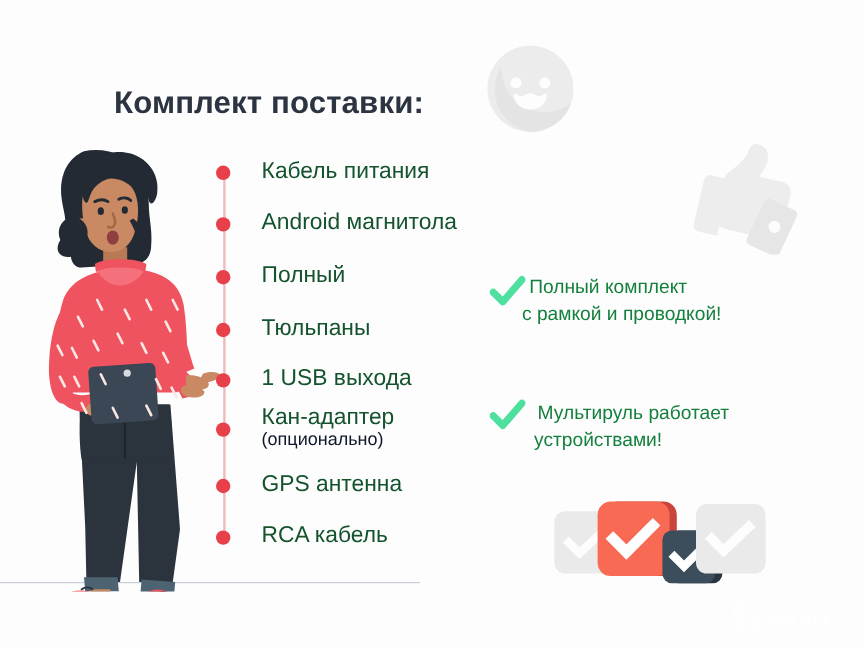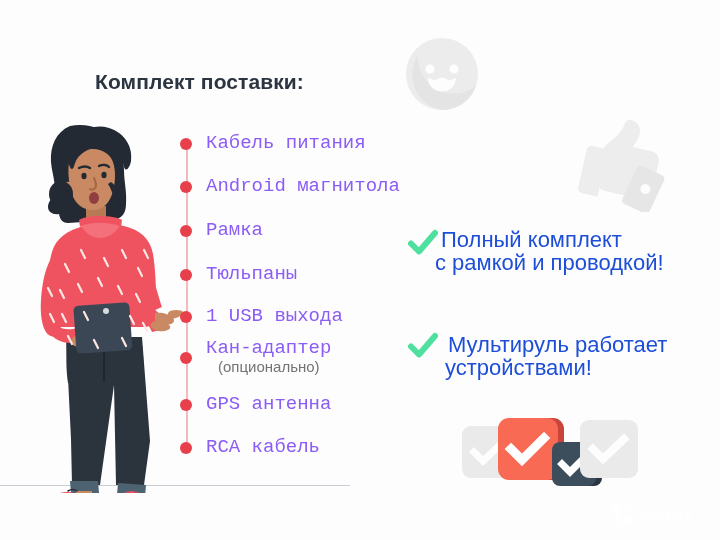--- a/index.html
+++ b/index.html
@@ -54,21 +54,21 @@
     top: 108px;
     width: 168px;
     height: 385px;
   }
 
   
   .title {
     position: absolute;
     left: 95px;
     top: 70px;
-    font-size: 21px;
+    font-size: 26px;
     font-weight: bold;
     color: #2b3440;
     letter-spacing: 0.1px;
     white-space: nowrap;
   }
 
   
   .list {
     position: absolute;
     left: 178px;
@@ -92,51 +92,50 @@
     position: absolute;
     left: 2px;
     top: -6px;
     width: 12px;
     height: 12px;
     border-radius: 50%;
     background: #e8404a;
   }
   .item-label {
     position: absolute;
-    left: 28px;
+    left: 40px;
     top: -12px;
     font-size: 19px;
-    color: #8b5cf6;
+    color: #14532d;
     white-space: nowrap;
-    font-family: Liberation Mono, monospace;
   }
   .item-sub {
     position: absolute;
     left: 40px;
     top: 9px;
     font-size: 15px;
-    color: #737373;
+    color: #0f172a;
     white-space: nowrap;
   }
 
   
   .feature {
     position: absolute;
   }
   .check-icon {
     position: absolute;
     left: 0;
     top: 0;
     width: 30px;
     height: 30px;
   }
   .feature-text {
     position: absolute;
-    font-size: 22px;
-    color: #1d4ed8;
+    font-size: 16px;
+    color: #15803d;
     line-height: 23px;
     white-space: nowrap;
   }
   .feature-text div { white-space: nowrap; }
 
   
   .tiles {
     position: absolute;
     left: 462px;
     top: 414px;
@@ -297,21 +296,21 @@
       <span class="item-label">Кабель питания</span>
     </div>
 
     <div class="item" style="top:57px">
       <span class="dot"></span>
       <span class="item-label">Android магнитола</span>
     </div>
 
     <div class="item" style="top:101px">
       <span class="dot"></span>
-      <span class="item-label">Рамка</span>
+      <span class="item-label">Полный</span>
     </div>
 
     <div class="item" style="top:145px">
       <span class="dot"></span>
       <span class="item-label">Тюльпаны</span>
     </div>
 
     <div class="item" style="top:187px">
       <span class="dot"></span>
       <span class="item-label">1 USB выхода</span>

